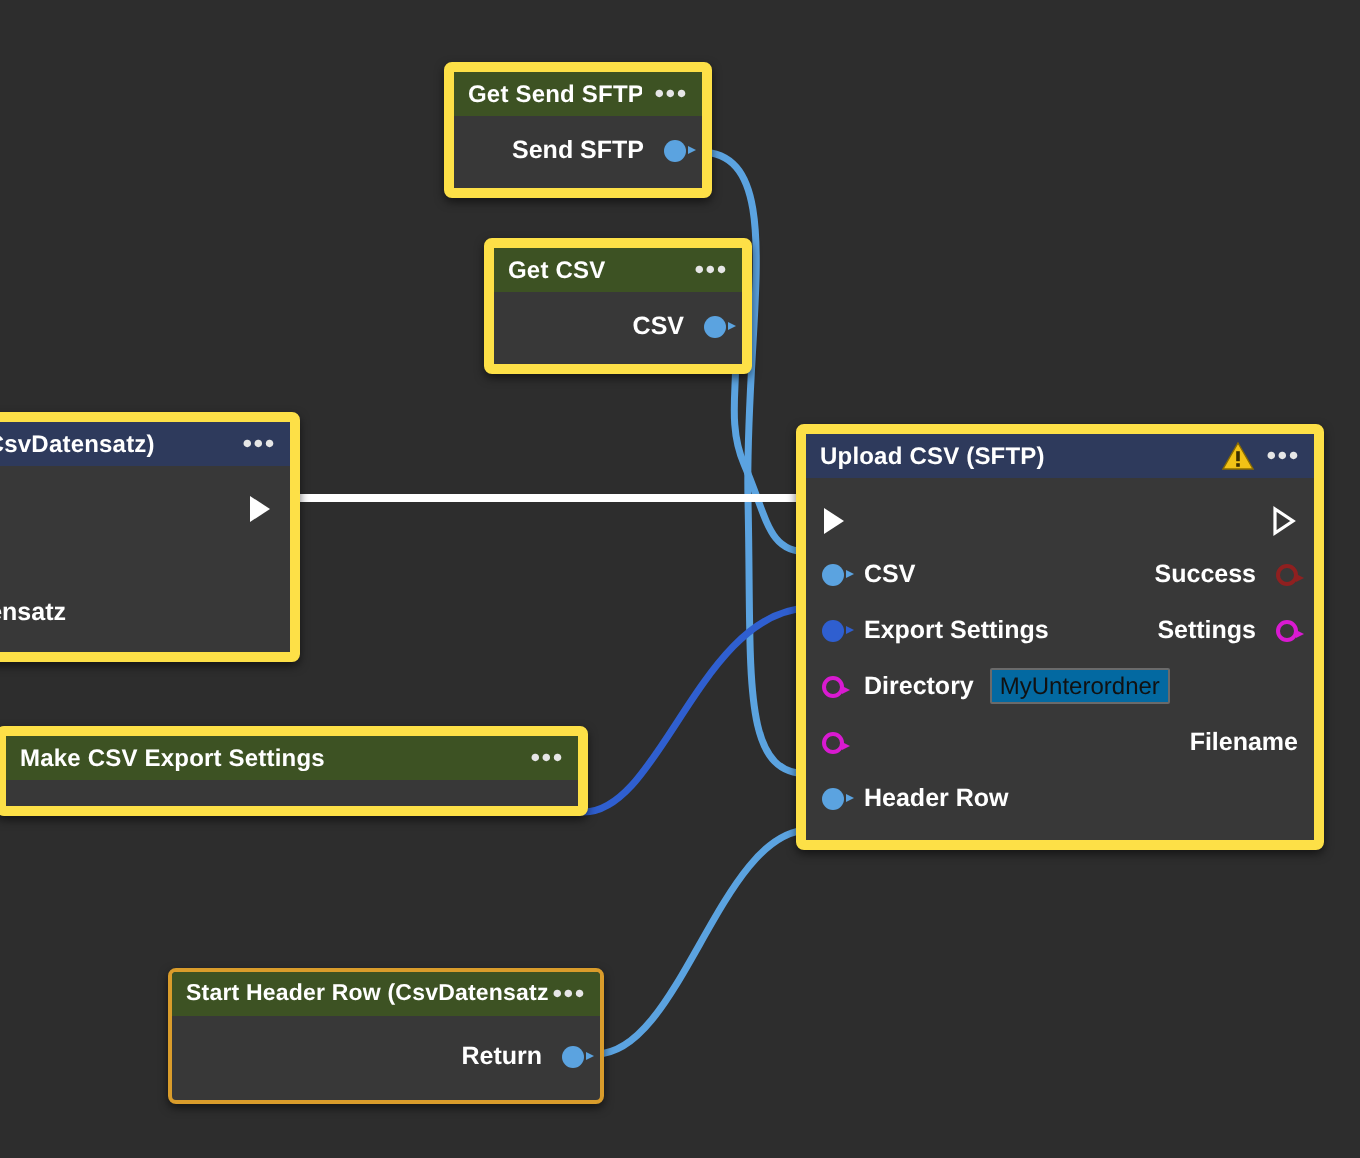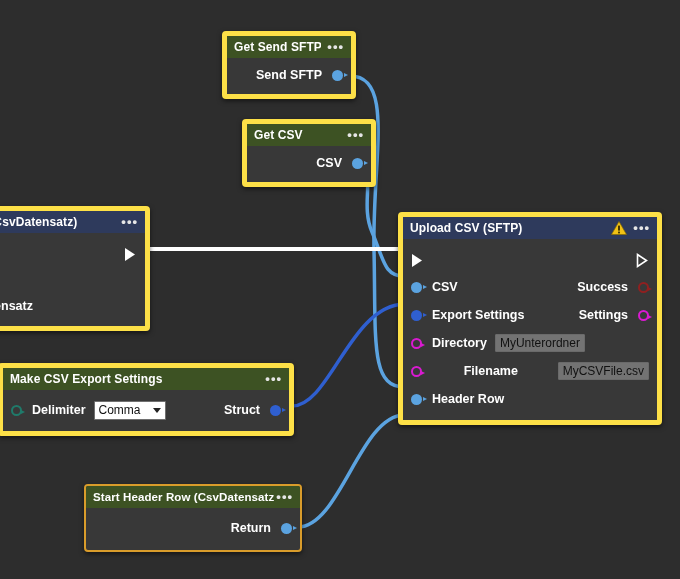--- a/index.html
+++ b/index.html
@@ -104,21 +104,21 @@
 
   
   .exec-pin {
     width: 13px; height: 15px;
     flex: 0 0 auto;
   }
   .exec-pin svg { display: block; }
 
   
   .txtfield {
-    background: #737373;
+    background: #0369a1;
     border: 1px solid #6a6a6a;
     color: #111;
     font-size: 12px;
     font-weight: normal;
     font-family: "Liberation Sans", sans-serif;
     padding: 1px 4px;
     margin-left: 8px;
     border-radius: 1px;
     min-width: 60px;
     box-sizing: border-box;
@@ -272,49 +272,37 @@
 
       <div class="row" style="min-height:28px;">
         <span class="pin hollow lpad" style="color:#d91ad1"></span>
         <span class="lbl">Directory</span>
         <span class="txtfield">MyUnterordner</span>
       </div>
 
       <div class="row" style="min-height:28px;justify-content:space-between;">
         <span class="pin hollow lpad" style="color:#d91ad1"></span>
         <span class="lbl">Filename</span>
-        <span class="txtfield">MyCSVFile.csv</span>
       </div>
 
 
       <div class="row" style="min-height:28px;text-align:right;">
         <span class="pin filled lpad" style="color:#5ba3e0"></span>
         <span class="lbl">Header Row</span>
       </div>
     </div>
   </div>
 
   <div class="node" style="left:-2px; top:363px; width:296px;">
     <div class="node-header hdr-green">
       <span class="node-title">Make CSV Export Settings</span>
       <span class="dots">•••</span>
     </div>
     <div class="node-body" style="padding-top:6px;">
 
-      <div class="row" style="min-height:28px;">
-        <span class="pin hollow lpad" style="color:#1f7a6a"></span>
-        <span class="lbl">Delimiter</span>
-        <span class="combo">
-          <span>Comma</span>
-          <span class="caret"></span>
-        </span>
-        <span class="spacer"></span>
-        <span class="lbl right">Struct</span>
-        <span class="pin filled rpad" style="color:#2f5fd0"></span>
-      </div>
 
     </div>
   </div>
 
   <div class="node sel" style="left:84px; top:484px; width:218px;">
     <div class="node-header hdr-green">
       <span class="node-title" style="font-size:11.5px;">Start Header Row (CsvDatensatz)</span>
       <span class="dots" style="margin-left:2px;">•••</span>
     </div>
     <div class="node-body" style="padding-top:8px; padding-bottom:10px;">

